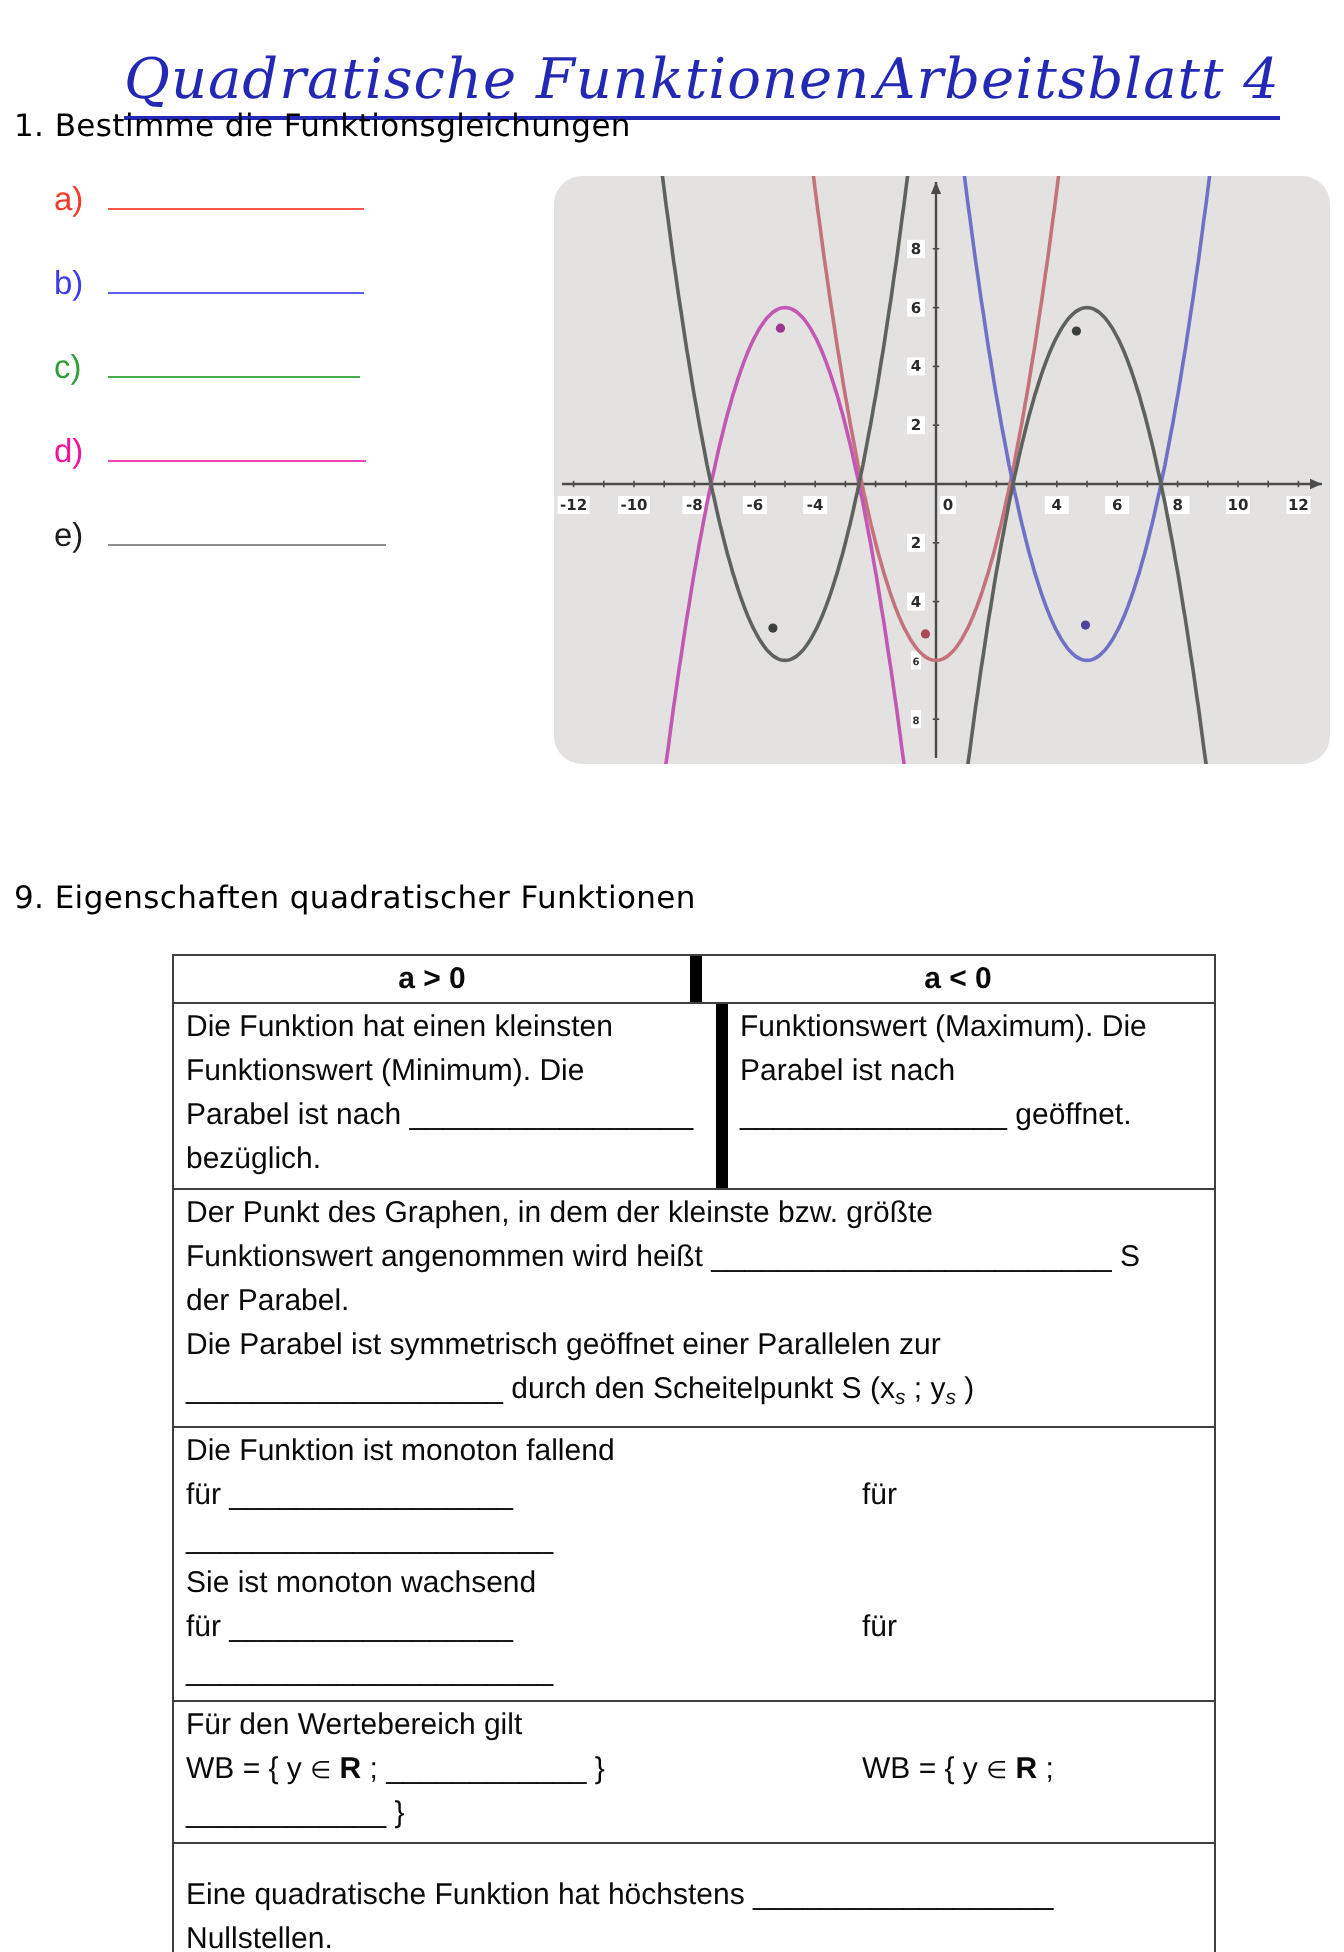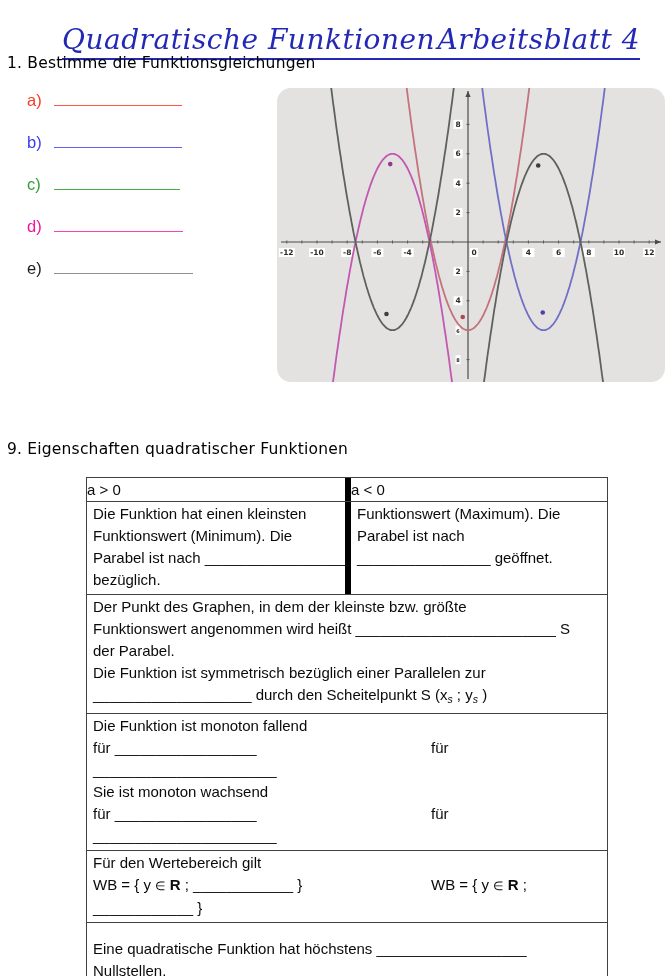--- a/index.html
+++ b/index.html
@@ -26,23 +26,23 @@
 
   
   #graph-panel{position:absolute;left:277px;top:88px;width:388px;height:294px;
     background:#e3e2e0;border-radius:14px;overflow:hidden;}
   #graph-panel svg{display:block;}
   .gtick-label{font-family:"DejaVu Sans",sans-serif;font-weight:600;fill:#2a2a2a;}
 
   
   #ptable{position:absolute;left:86px;top:477px;width:522px;
     border:1px solid #404040;font-size:15px;line-height:22px;box-sizing:border-box;}
-  .thead{display:grid;grid-template-columns:258px 1fr;font-weight:normal;
-    height:23px;line-height:23px;}
-  .tgrid{display:grid;grid-template-columns:258px 1fr;}
+  .thead{display:grid;grid-template-columns:258px 1fr;font-weight:bold;
+    text-align:center;height:23px;line-height:23px;}
+  .tgrid{display:grid;grid-template-columns:258px 1fr;gap:13px;}
   .trow{border-top:1px solid #404040;}
   .tcell{padding:1px 6px 3px 6px;}
   .tcr,.thr{border-left:6px solid #000000;}
   .line{position:relative;min-height:22px;white-space:pre;}
   .col2{position:absolute;left:338px;top:0;}
   .b{font-weight:bold;}
   .sub{font-size:10.5px;font-style:italic;vertical-align:-3px;}
   .elem{font-size:12px;}
   .pad-top{padding-top:15px;}
 </style>
@@ -191,21 +191,21 @@
     <div class="tcell tcr">
         <div class="line">Funktionswert (Maximum). Die</div>
         <div class="line">Parabel ist nach</div>
         <div class="line">________________ geöffnet.</div>
       </div>
   </div>
   <div class="trow tcell">
       <div class="line">Der Punkt des Graphen, in dem der kleinste bzw. größte</div>
       <div class="line">Funktionswert angenommen wird heißt ________________________ S</div>
       <div class="line">der Parabel.</div>
-      <div class="line">Die Funktion ist symmetrisch bezüglich einer Parallelen zur</div>
+      <div class="line">Die Parabel ist symmetrisch geöffnet einer Parallelen zur</div>
       <div class="line">___________________ durch den Scheitelpunkt S (x<span class="sub">s</span> ; y<span class="sub">s</span> )</div>
     </div>
   <div class="trow tcell">
       <div class="line">Die Funktion ist monoton fallend</div>
       <div class="line"><span>für _________________</span><span class="col2">für</span></div>
       <div class="line">______________________</div>
       <div class="line">Sie ist monoton wachsend</div>
       <div class="line"><span>für _________________</span><span class="col2">für</span></div>
       <div class="line">______________________</div>
     </div>

